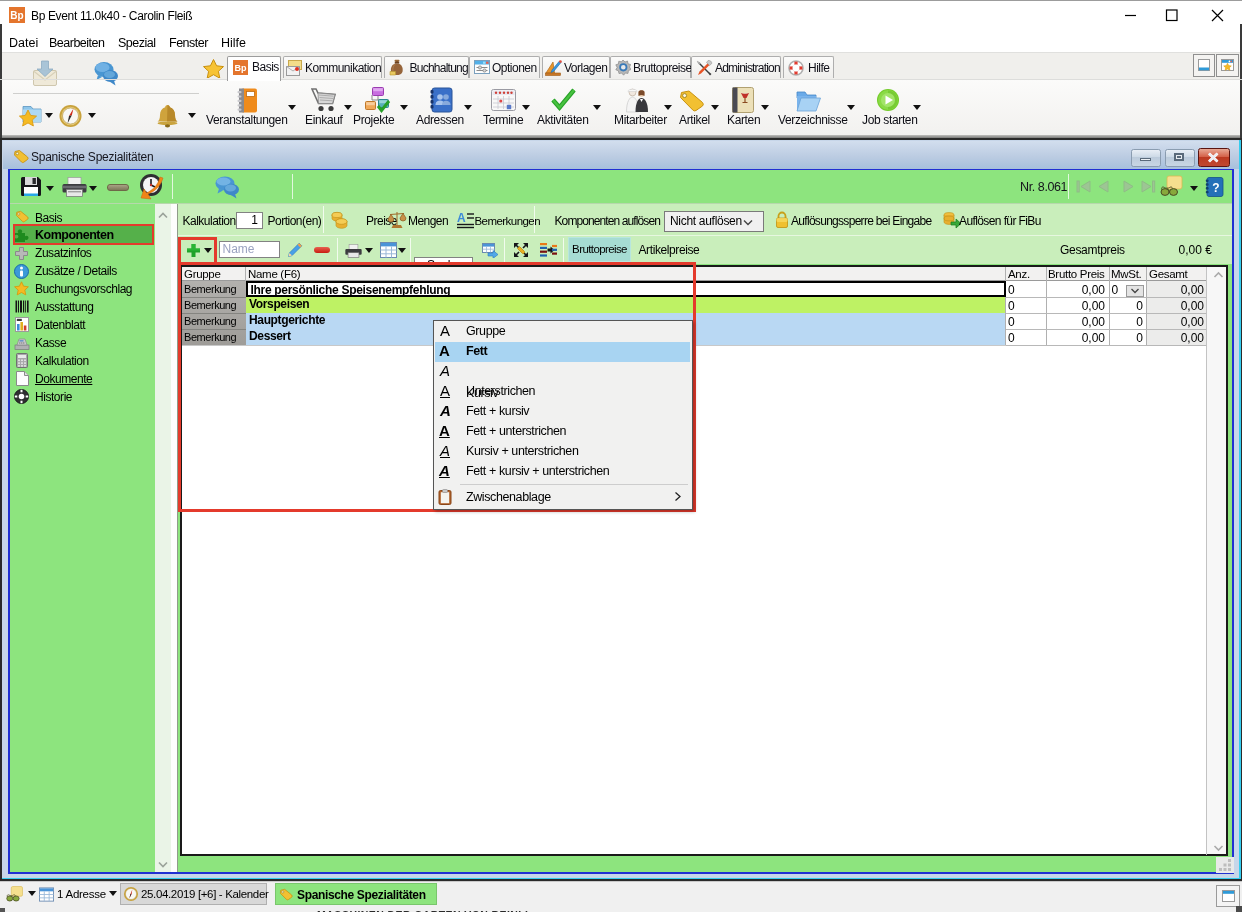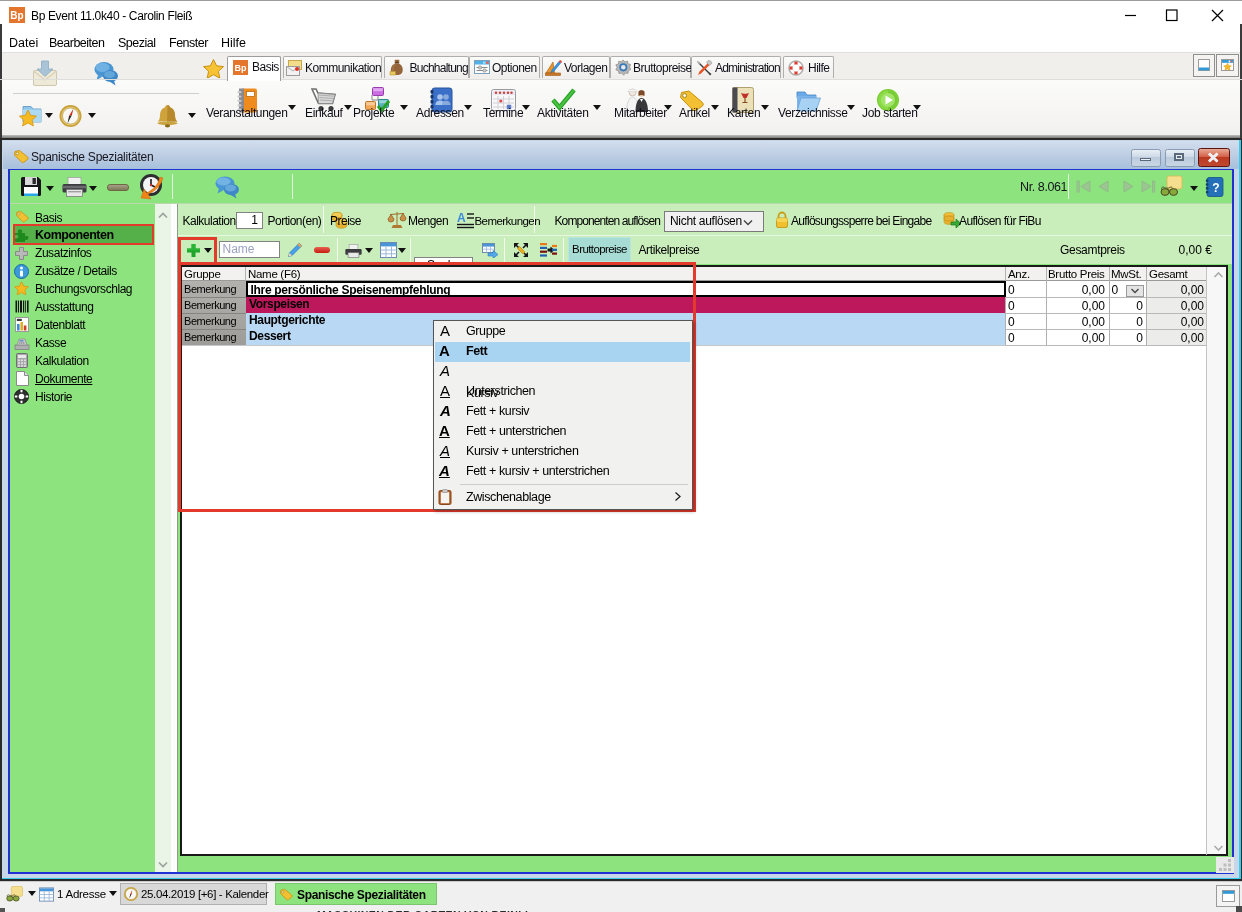--- a/index.html
+++ b/index.html
@@ -2,21 +2,21 @@
 <html><head><meta charset="utf-8">
 <style>
 html,body{margin:0;padding:0;}
 body{width:1242px;height:912px;overflow:hidden;font-family:"Liberation Sans",sans-serif;font-size:12px;color:#000;background:#fff;position:relative;}
 .a{position:absolute;}
 .nw{white-space:nowrap;}
 
 .tab{top:56px;height:22px;border:1px solid #aeaeae;border-bottom:none;border-radius:2px 2px 0 0;background:linear-gradient(#fbfbfa,#efeeec);box-sizing:border-box;}
 .tab.active{background:#fff;height:25px;border-color:#9c9c9c;z-index:3;}
 .tabtxt{position:absolute;top:60.5px;font-size:12px;letter-spacing:-0.5px;white-space:nowrap;color:#101018;}
-.biglbl{top:106px;font-size:12px;letter-spacing:-0.35px;white-space:nowrap;color:#0c0c14;}
+.biglbl{top:113px;font-size:12px;letter-spacing:-0.35px;white-space:nowrap;color:#0c0c14;}
 .drop{width:0;height:0;border-left:4px solid transparent;border-right:4px solid transparent;border-top:5px solid #111;}
 .vsep{width:1px;background:rgba(255,255,255,0.75);}
 </style></head>
 <body>
 
 <div class="a" style="left:0;top:0;width:1242px;height:30px;background:#fff;border-top:1px solid #9c9c9c;box-sizing:border-box;"></div>
 <div class="a" style="left:9px;top:7px;width:16px;height:16px;background:#e4752d;color:#fff;font-weight:bold;font-size:10px;text-align:center;line-height:17px;">Bp</div>
 <div class="a nw" style="left:31px;top:9px;font-size:12px;letter-spacing:-0.35px;">Bp Event 11.0k40 - Carolin Fleiß</div>
 <svg class="a" style="left:1110px;top:0" width="132" height="30">
   <line x1="15" y1="15.5" x2="26" y2="15.5" stroke="#000" stroke-width="1.2"></line>
@@ -489,21 +489,21 @@
 <svg class="a" style="left:331px;top:211px;" width="17" height="19" viewBox="0 0 17 19">
   <g stroke="#c09018" stroke-width="0.6">
   <ellipse cx="6" cy="4" rx="5" ry="2.6" fill="#f0c040"></ellipse>
   <path d="M1 4 v3.4 c0 1.4 2.2 2.6 5 2.6 s5 -1.2 5 -2.6 V4" fill="#e8b030"></path>
   <ellipse cx="6" cy="4" rx="5" ry="2.6" fill="#f5cc55"></ellipse>
   <ellipse cx="10.5" cy="10.5" rx="5.5" ry="2.8" fill="#f0c040"></ellipse>
   <path d="M5 10.5 v4 c0 1.5 2.4 2.8 5.5 2.8 s5.5 -1.3 5.5 -2.8 v-4" fill="#e8b030"></path>
   <ellipse cx="10.5" cy="10.5" rx="5.5" ry="2.8" fill="#f5cc55"></ellipse>
   </g>
 </svg>
-<div class="a nw" style="left:330px;top:214px;font-size:12px;letter-spacing:-0.5px;">Preise</div>
+<div class="a nw" style="left:366px;top:214px;font-size:12px;letter-spacing:-0.5px;">Preise</div>
 <svg class="a" style="left:387px;top:210px;" width="20" height="20" viewBox="0 0 20 20">
   <path d="M9.5 2 h1 v13 h-1 Z" fill="#a06a28"></path>
   <path d="M3 4.5 L17 3.5" stroke="#a06a28" stroke-width="1.2"></path>
   <path d="M1 9 a3 3 0 0 0 6 0 L4 4.5 Z" fill="#c89048" stroke="#8a5a20" stroke-width="0.7"></path>
   <path d="M13 8 a3 3 0 0 0 6 0 L16 3.5 Z" fill="#c89048" stroke="#8a5a20" stroke-width="0.7"></path>
   <path d="M6 15 h8 l1.5 3 h-11 Z" fill="#b07830"></path>
 </svg>
 <div class="a nw" style="left:408px;top:214px;font-size:12px;letter-spacing:-0.55px;">Mengen</div>
 <svg class="a" style="left:456.5px;top:211px;" width="17" height="18" viewBox="0 0 17 18">
   <text x="0" y="11" font-size="12" font-weight="bold" fill="#3c8ad8" font-family="Liberation Sans">A</text>
@@ -623,21 +623,21 @@
 <div class="a" style="left:181.5px;top:281px;width:64px;height:63.8px;background:linear-gradient(#b3b1ae,#9e9c98);"></div>
 <div class="a" style="left:181.5px;top:296.5px;width:64px;height:1px;background:#848480;"></div>
 <div class="a" style="left:181.5px;top:312.5px;width:64px;height:1px;background:#848480;"></div>
 <div class="a" style="left:181.5px;top:328.5px;width:64px;height:1px;background:#848480;"></div>
 <div class="a nw" style="left:184px;top:283px;font-size:11px;letter-spacing:-0.45px;">Bemerkung</div>
 <div class="a nw" style="left:184px;top:299px;font-size:11px;letter-spacing:-0.45px;">Bemerkung</div>
 <div class="a nw" style="left:184px;top:315px;font-size:11px;letter-spacing:-0.45px;">Bemerkung</div>
 <div class="a nw" style="left:184px;top:331px;font-size:11px;letter-spacing:-0.45px;">Bemerkung</div>
 
 <div class="a" style="left:245.5px;top:281px;width:760px;height:16px;background:#fff;border:2px solid #000;box-sizing:border-box;font-size:12px;font-weight:bold;letter-spacing:-0.3px;line-height:12px;padding:1px 0 0 3px;">Ihre persönliche Speisenempfehlung</div>
-<div class="a" style="left:246px;top:297px;width:759px;height:15.8px;background:#be185d;font-size:12px;font-weight:bold;letter-spacing:-0.35px;line-height:15.8px;padding-left:3px;box-sizing:border-box;">Vorspeisen</div>
+<div class="a" style="left:246px;top:297px;width:759px;height:15.8px;background:#bef264;font-size:12px;font-weight:bold;letter-spacing:-0.35px;line-height:15.8px;padding-left:3px;box-sizing:border-box;">Vorspeisen</div>
 <div class="a" style="left:246px;top:313px;width:759px;height:15.8px;background:#b9d8f3;font-size:12px;font-weight:bold;letter-spacing:-0.35px;line-height:15.8px;padding-left:3px;box-sizing:border-box;">Hauptgerichte</div>
 <div class="a" style="left:246px;top:329px;width:759px;height:15.8px;background:#b9d8f3;font-size:12px;font-weight:bold;letter-spacing:-0.35px;line-height:15.8px;padding-left:3px;box-sizing:border-box;">Dessert</div>
 
 <div class="a" style="left:1146.5px;top:281px;width:59px;height:63.8px;background:#ececeb;"></div>
 <div class="a nw" style="left:1008px;top:283px;font-size:12px;">0</div>
 <div class="a nw" style="left:1008px;top:299px;font-size:12px;">0</div>
 <div class="a nw" style="left:1008px;top:315px;font-size:12px;">0</div>
 <div class="a nw" style="left:1008px;top:331px;font-size:12px;">0</div>
 <div class="a" style="left:1046px;top:283px;width:59px;font-size:12px;text-align:right;">0,00</div>
 <div class="a" style="left:1046px;top:299px;width:59px;font-size:12px;text-align:right;">0,00</div>

